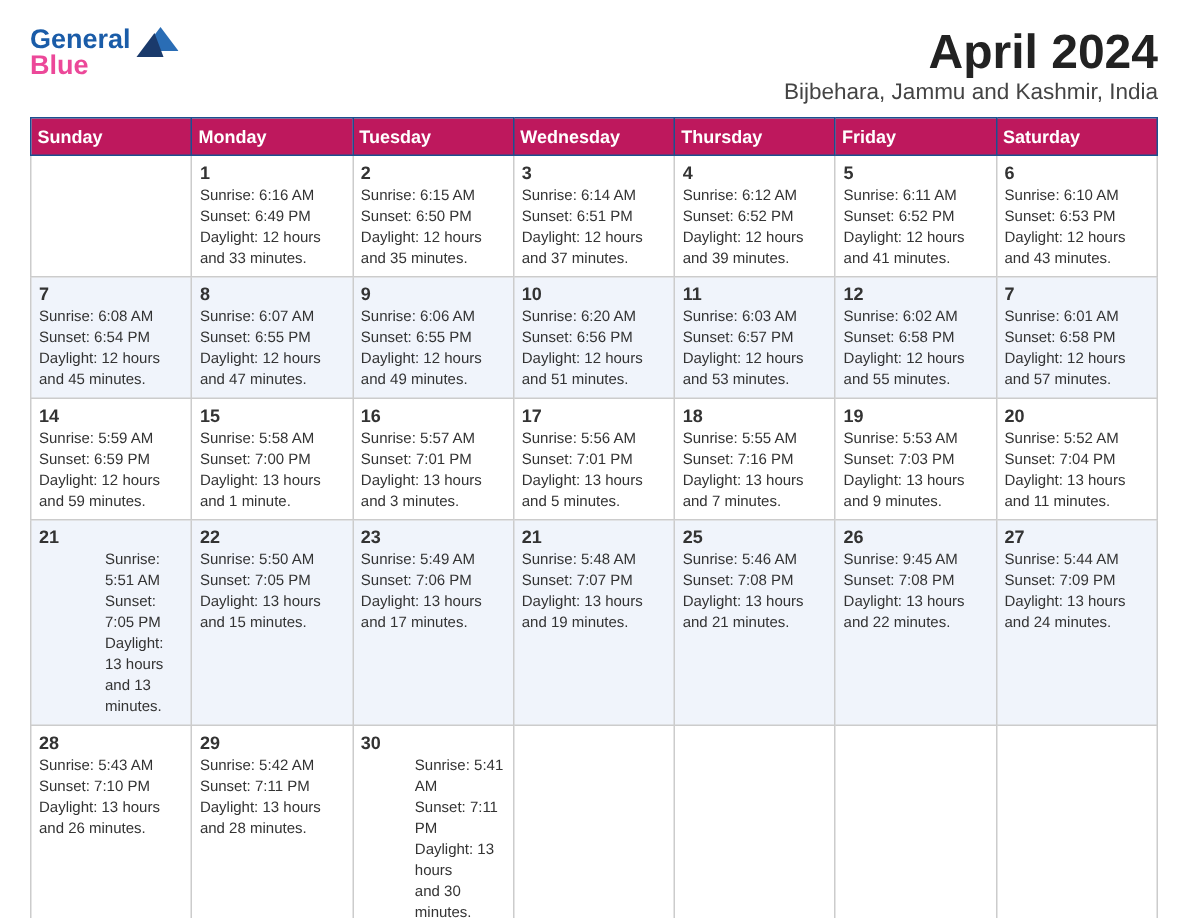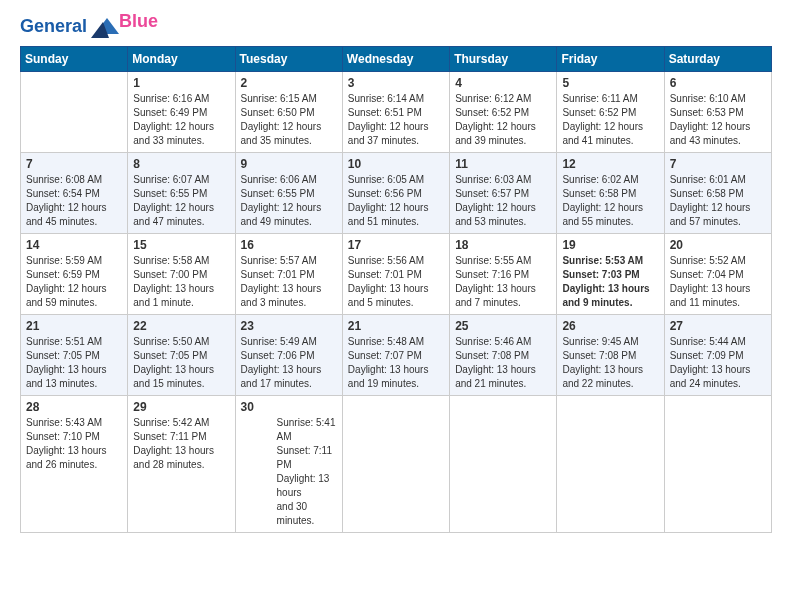--- a/index.html
+++ b/index.html
@@ -44,21 +44,21 @@
       font-size: 15px;
       font-weight: normal;
       color: #444;
     }
     table {
       width: 100%;
       border-collapse: collapse;
       table-layout: fixed;
     }
     thead tr th {
-      background-color: #0369a1;
+      background-color: #be185d;
       color: #fff;
       font-size: 12px;
       font-weight: bold;
       padding: 5px 4px;
       text-align: left;
       border: 1px solid #1a5090;
     }
     tbody tr td {
       border: 1px solid #ccc;
       vertical-align: top;
@@ -84,30 +84,34 @@
       line-height: 1.4;
       color: #333;
     }
   </style>
 </head>
 <body>
 
 <div class="page">
   <div class="header-row">
     <div class="logo">
-      <div style="display:flex;flex-direction:row;align-items:flex-start;">
+      <div style="display:flex;flex-direction:column;align-items:flex-start;">
         <div style="display:flex;align-items:center;">
           <span class="logo-text"><span>General</span></span>
           <svg width="32" height="22" viewBox="0 0 32 22">
             <polygon points="8,18 20,2 32,18" fill="#2a6db5"></polygon>
             <polygon points="4,22 16,6 22,22" fill="#1a3a6b"></polygon>
           </svg>
         </div>
         <span class="logo-text" style="color:#ec4899;margin-top:-4px;">Blue</span>
       </div>
+    </div>
+    <div class="title-block">
+      <h1>April 2024</h1>
+      <h2>Bijbehara, Jammu and Kashmir, India</h2>
     </div>
   </div>
 
   <table>
     <thead>
       <tr>
         <th>Sunday</th>
         <th>Monday</th>
         <th>Tuesday</th>
         <th>Wednesday</th>
@@ -179,21 +183,21 @@
           </td>
           <td>
             <span class="day-num">9</span>
             <div class="cell-text" style="white-space: pre-line;">Sunrise: 6:06 AM
 Sunset: 6:55 PM
 Daylight: 12 hours
 and 49 minutes.</div>
           </td>
           <td>
             <span class="day-num">10</span>
-            <div class="cell-text" style="white-space: pre-line;">Sunrise: 6:05 AM
+            <div class="cell-text" style="white-space: pre-line;">Sunrise: 6:20 AM
 Sunset: 6:56 PM
 Daylight: 12 hours
 and 51 minutes.</div>
           </td>
           <td>
             <span class="day-num">11</span>
             <div class="cell-text" style="white-space: pre-line;">Sunrise: 6:03 AM
 Sunset: 6:57 PM
 Daylight: 12 hours
 and 53 minutes.</div>
@@ -244,37 +248,37 @@
           </td>
           <td>
             <span class="day-num">18</span>
             <div class="cell-text" style="white-space: pre-line;">Sunrise: 5:55 AM
 Sunset: 7:16 PM
 Daylight: 13 hours
 and 7 minutes.</div>
           </td>
           <td>
             <span class="day-num">19</span>
-            <div class="cell-text" style="white-space: pre-line; font-weight: bold;">Sunrise: 5:53 AM
+            <div class="cell-text" style="white-space: pre-line;">Sunrise: 5:53 AM
 Sunset: 7:03 PM
 Daylight: 13 hours
 and 9 minutes.</div>
           </td>
           <td>
             <span class="day-num">20</span>
             <div class="cell-text" style="white-space: pre-line;">Sunrise: 5:52 AM
 Sunset: 7:04 PM
 Daylight: 13 hours
 and 11 minutes.</div>
           </td>
         </tr>
         <tr>
           <td>
             <span class="day-num">21</span>
-            <div class="cell-text" style="white-space: pre-line;">Sunrise: 5:51 AM
+            <div class="cell-text" style="white-space: pre-line; margin-left: 44px;">Sunrise: 5:51 AM
 Sunset: 7:05 PM
 Daylight: 13 hours
 and 13 minutes.</div>
           </td>
           <td>
             <span class="day-num">22</span>
             <div class="cell-text" style="white-space: pre-line;">Sunrise: 5:50 AM
 Sunset: 7:05 PM
 Daylight: 13 hours
 and 15 minutes.</div>

